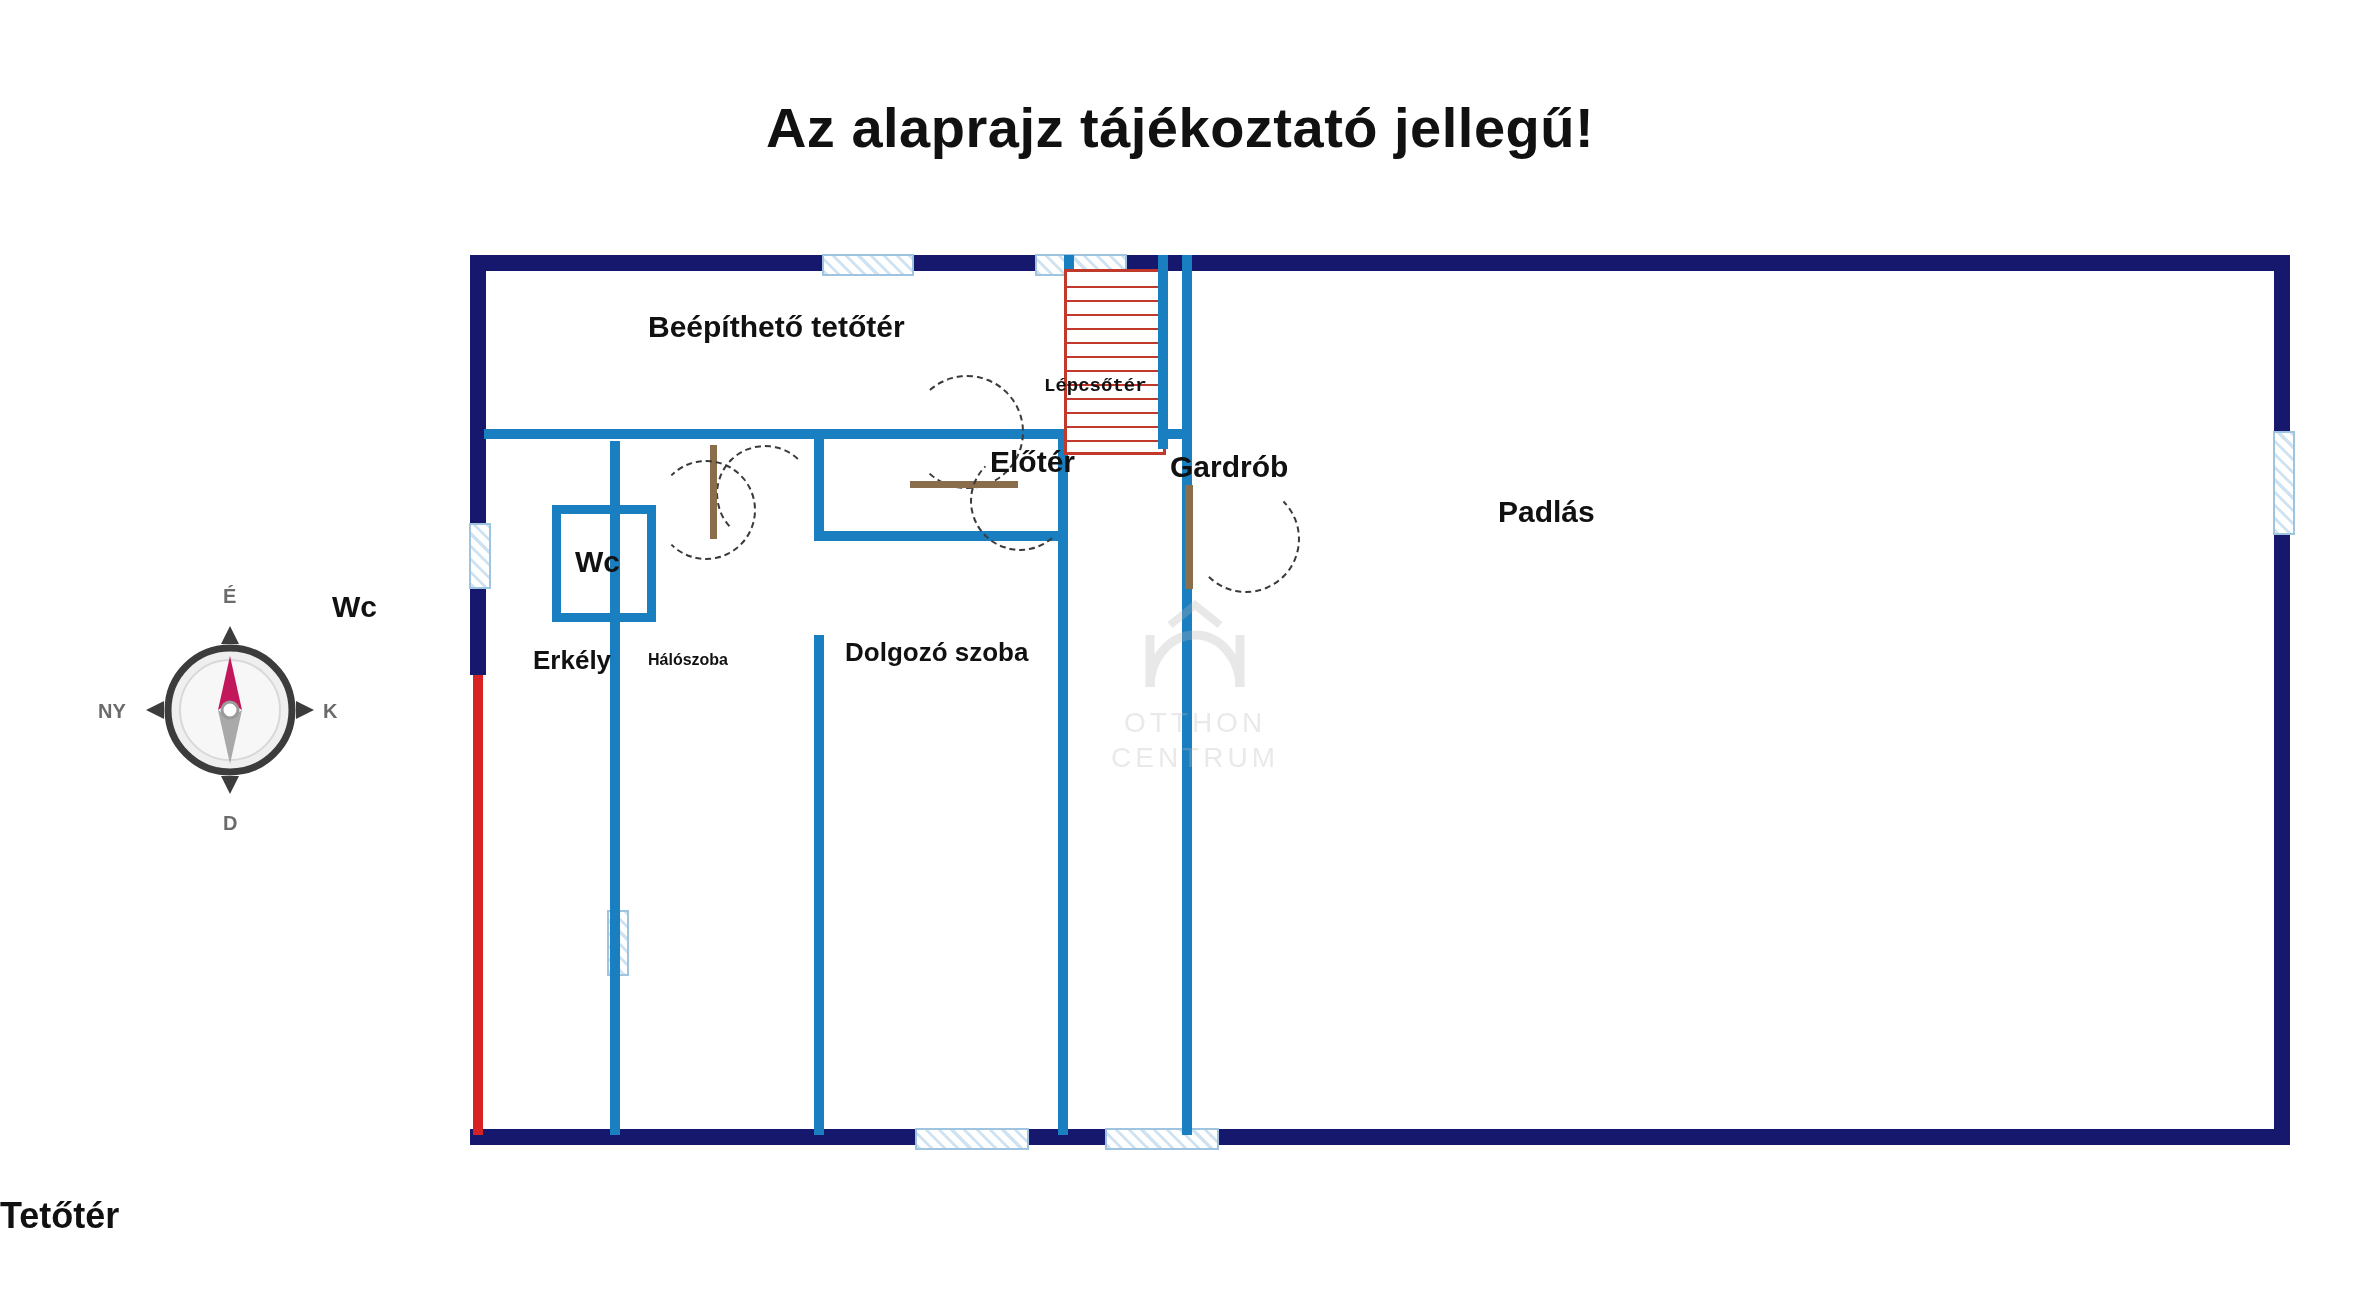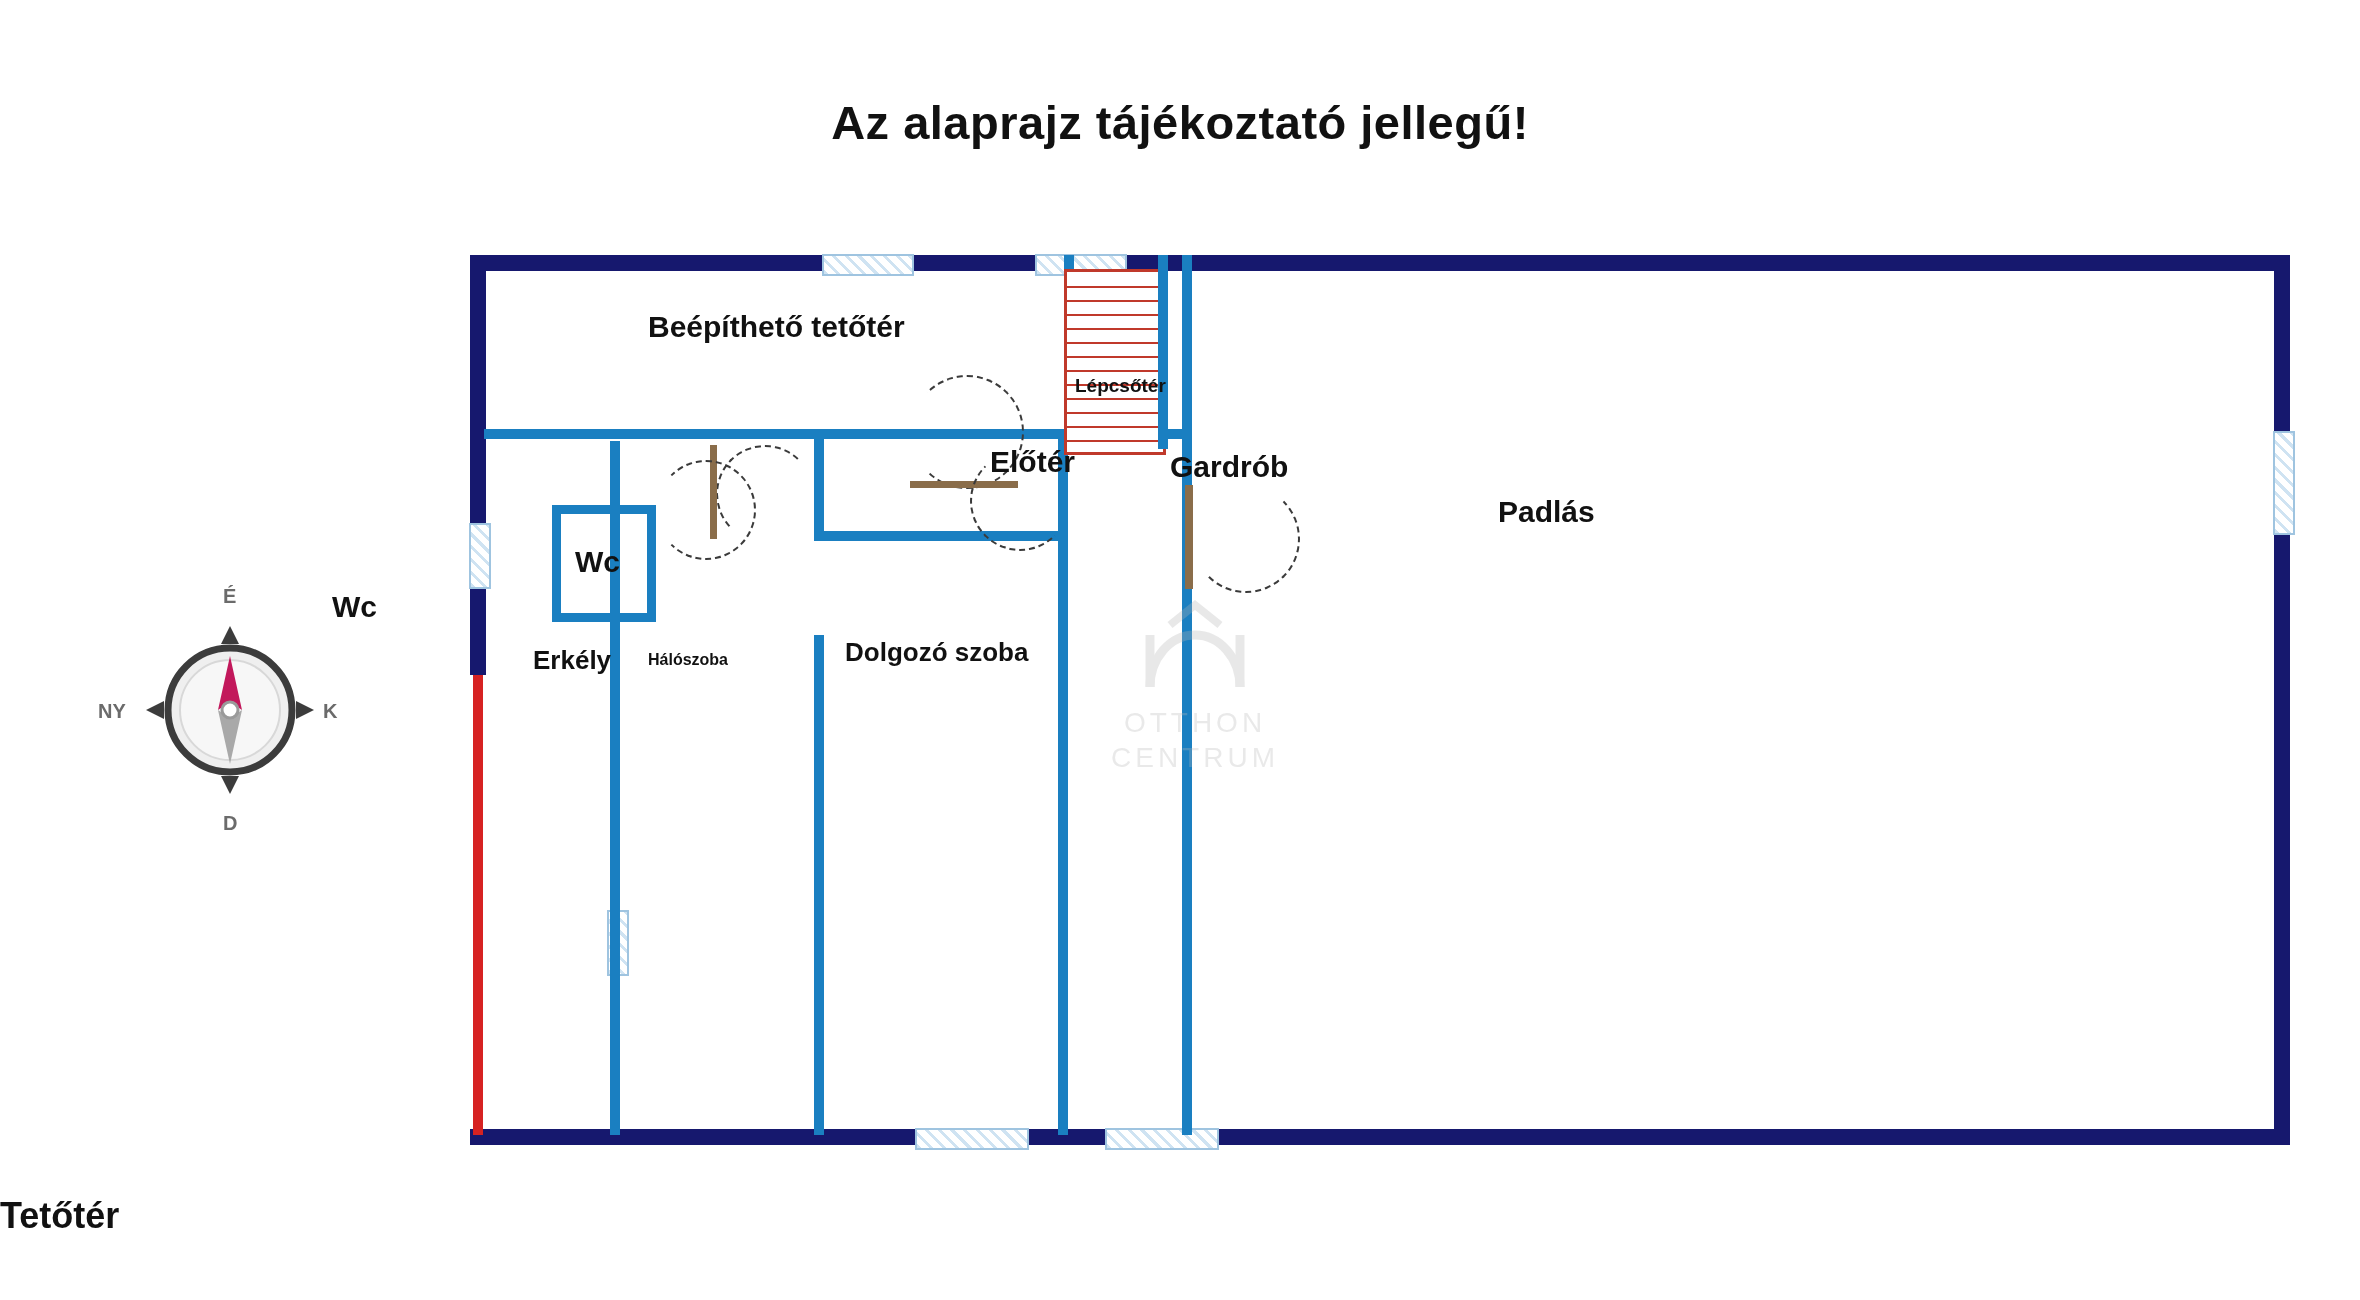--- a/index.html
+++ b/index.html
@@ -22,21 +22,21 @@
     height: 1300px;
   }
 
   
   .title {
     position: absolute;
     left: 0;
     top: 95px;
     width: 2360px;
     text-align: center;
-    font-size: 47px;
+    font-size: 56px;
     font-weight: bold;
     color: #111111;
     letter-spacing: 0.5px;
   }
 
   
   .footer-label {
     position: absolute;
     left: 0;
     top: 1195px;
@@ -277,21 +277,21 @@
 
     <div class="door-arc" style="left:186px; top:205px; width:96px; height:96px; border-bottom-color:transparent; border-left-color:transparent;"></div>
     <div class="door-arc" style="left:186px; top:205px; width:96px; height:96px; border-top-color:transparent; border-left-color:transparent; border-right-color:transparent;"></div>
 
     <div class="door-arc" style="left:500px; top:196px; width:96px; height:96px; border-top-color:transparent; border-right-color:transparent;"></div>
 
     <div class="door-arc" style="left:722px; top:230px; width:104px; height:104px; border-top-color:transparent; border-left-color:transparent;"></div>
     <div class="door-leaf" style="left:715px; top:230px; width:8px; height:104px;"></div>
 
     <div class="room-label rl-big" style="left:178px; top:55px;">Beépíthető tetőtér</div>
-    <div class="room-label rl-tiny" style="left:605px; top:120px;">Lépcsőtér</div>
+    <div class="room-label rl-tiny" style="left:574px; top:120px;font-family:Liberation Mono, monospace;">Lépcsőtér</div>
     <div class="room-label rl-big" style="left:520px; top:190px;">Előtér</div>
     <div class="room-label rl-big" style="left:700px; top:195px;">Gardrób</div>
     <div class="room-label rl-big" style="left:1028px;top:240px;">Padlás</div>
     <div class="room-label rl-big" style="left:105px; top:290px;">Wc</div>
     <div class="room-label rl-med" style="left:40px;  top:390px;margin-left:23px;">Erkély</div>
     <div class="room-label rl-small" style="left:178px; top:396px;">Hálószoba</div>
     <div class="room-label rl-med" style="left:375px; top:382px;">Dolgozó szoba</div>
 
   </div>
 

